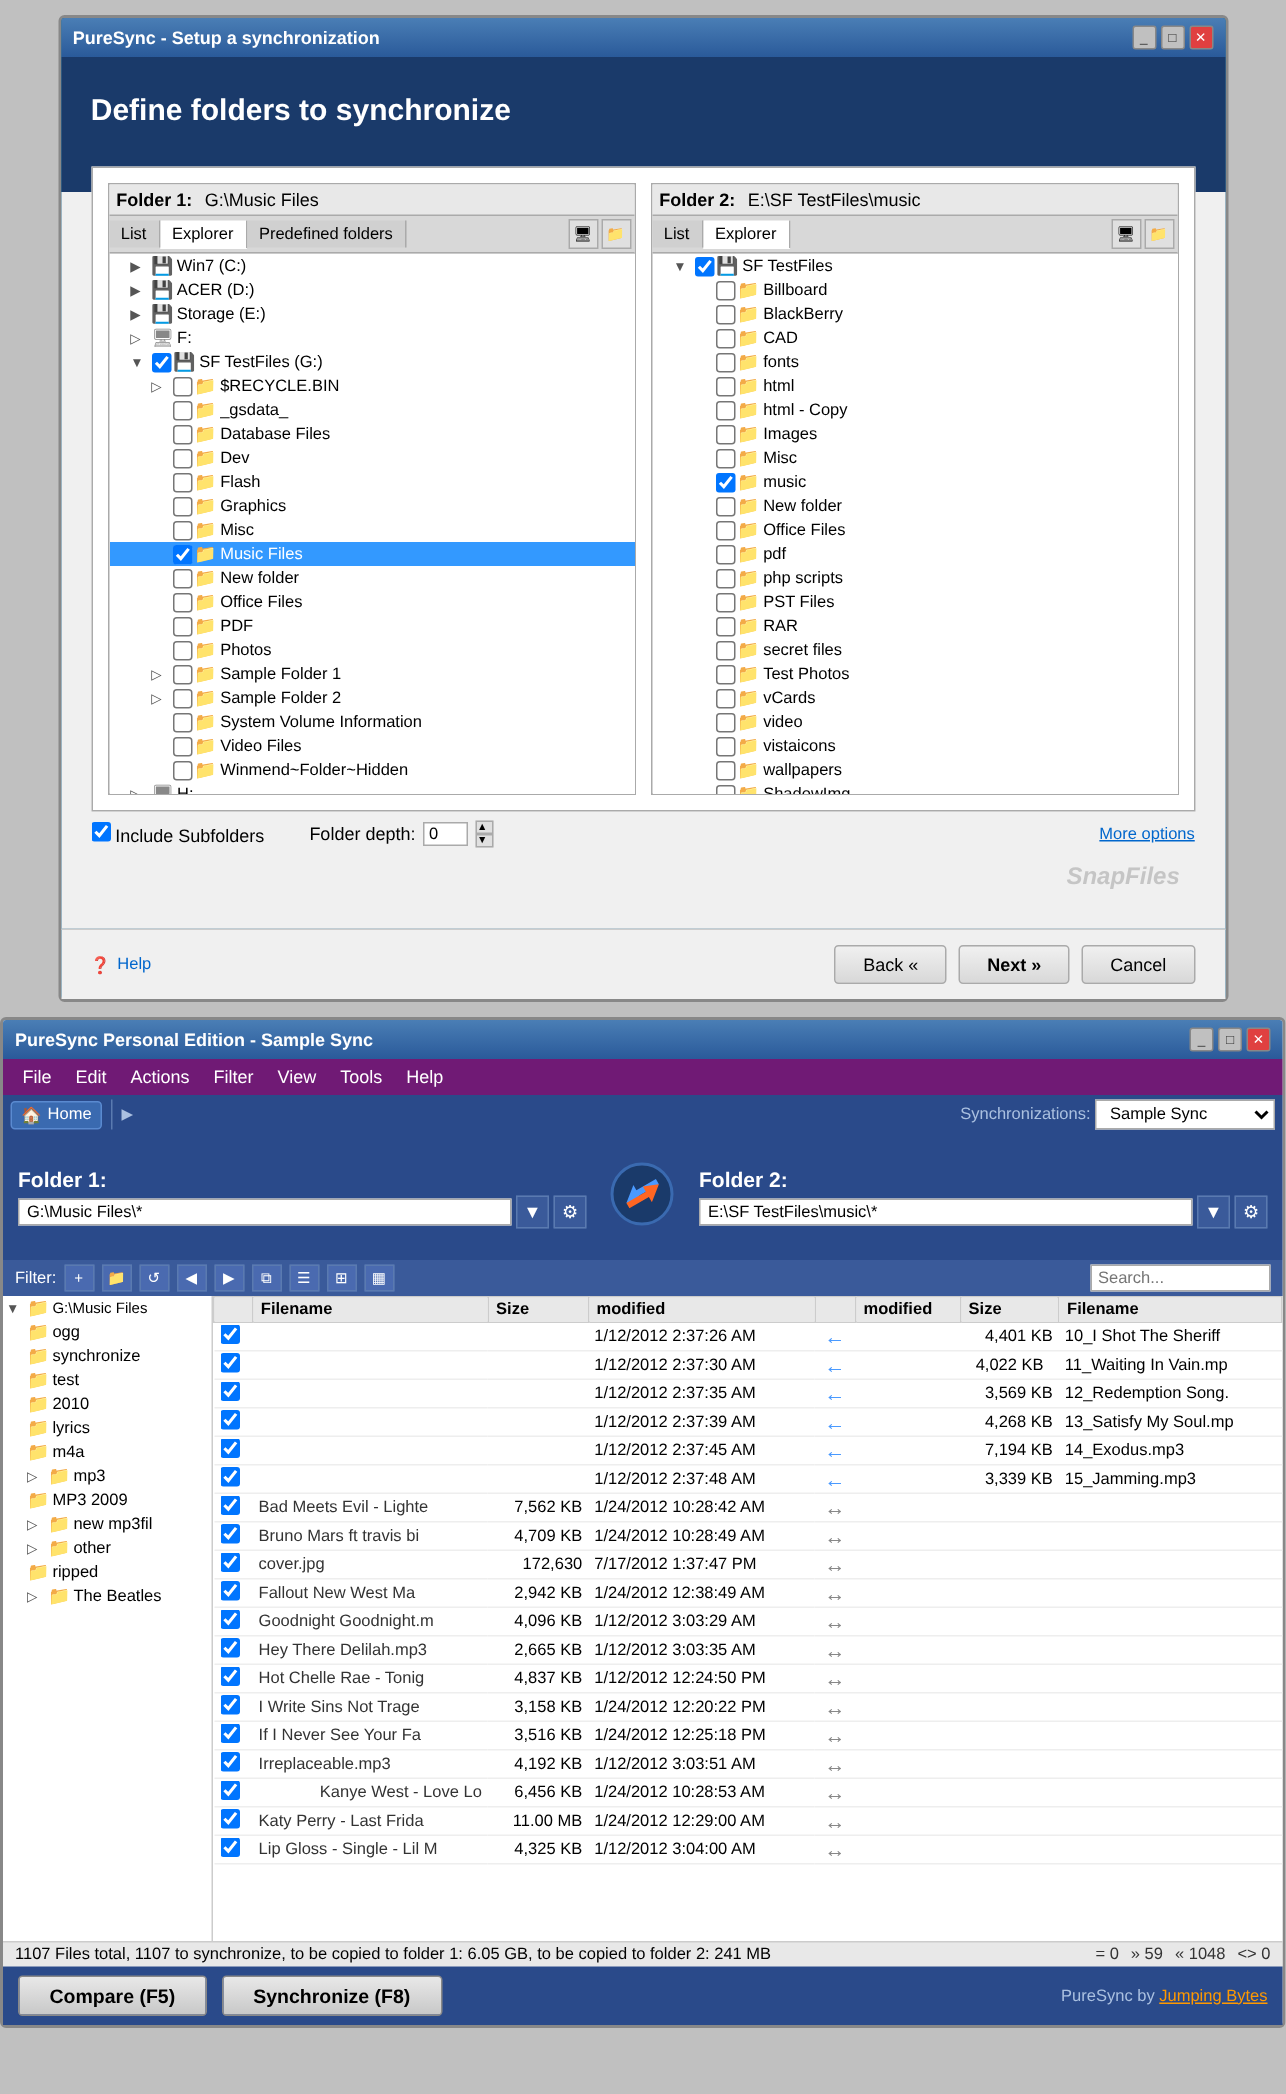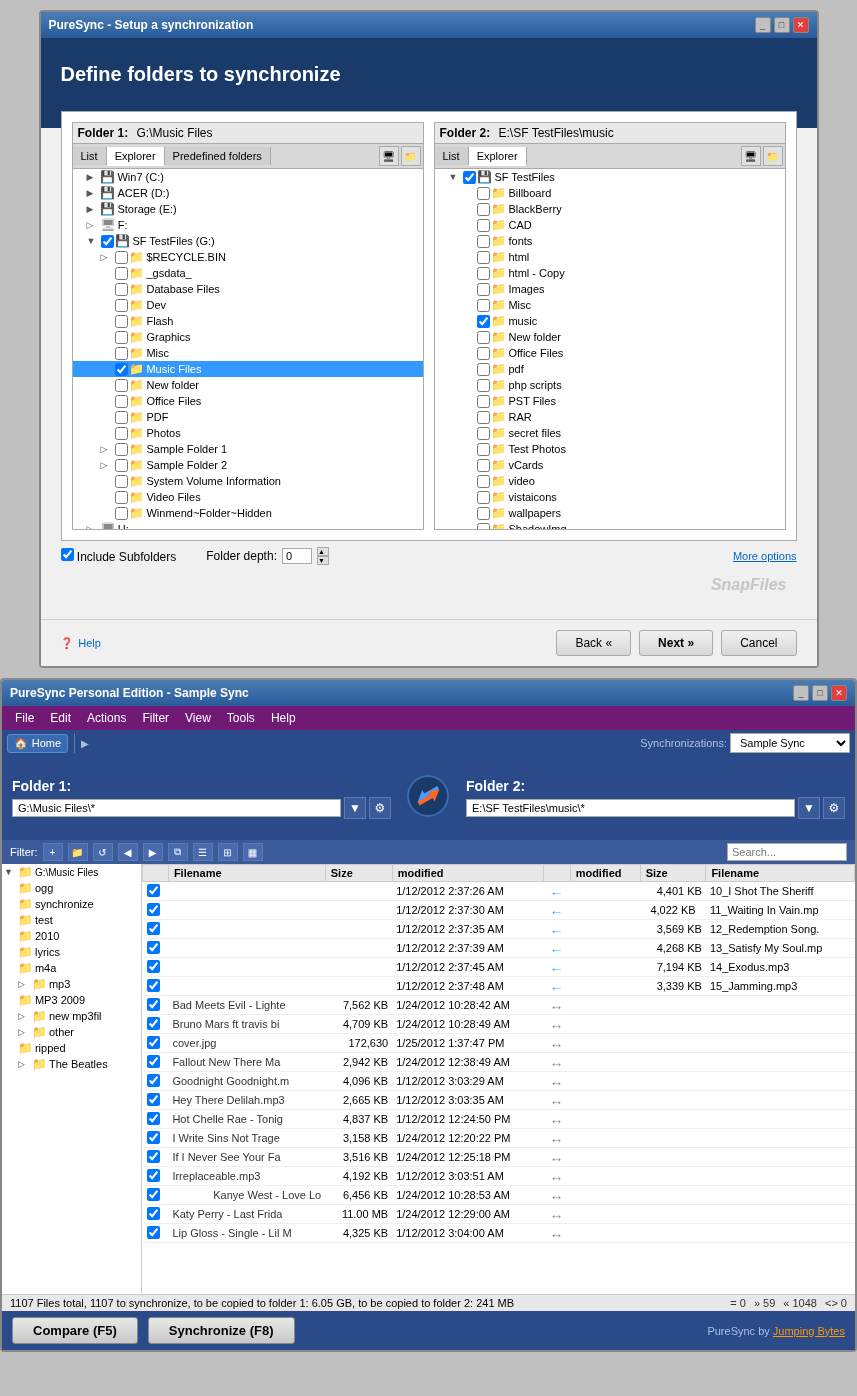--- a/index.html
+++ b/index.html
@@ -1018,29 +1018,29 @@
     <td>1/24/2012 10:28:49 AM</td>
     <td style="color:#888; text-align:center; font-size:14px;">↔</td>
     <td></td>
     <td style="text-align:right;"></td>
     <td></td>
   </tr>
             <tr>
     <td><input type="checkbox" checked="" style=""></td>
     <td style="color:#333;">cover.jpg</td>
     <td style="text-align:right;">172,630</td>
-    <td>1/25/2012 1:37:47 PM</td>
-    <td style="color:#888; text-align:center; font-size:14px;">↔</td>
-    <td></td>
-    <td style="text-align:right;"></td>
-    <td></td>
-  </tr>
-            <tr>
-    <td><input type="checkbox" checked="" style=""></td>
-    <td style="color:#333;">Fallout New There Ma</td>
+    <td>7/17/2012 1:37:47 PM</td>
+    <td style="color:#888; text-align:center; font-size:14px;">↔</td>
+    <td></td>
+    <td style="text-align:right;"></td>
+    <td></td>
+  </tr>
+            <tr>
+    <td><input type="checkbox" checked="" style=""></td>
+    <td style="color:#333;">Fallout New West Ma</td>
     <td style="text-align:right;">2,942 KB</td>
     <td>1/24/2012 12:38:49 AM</td>
     <td style="color:#888; text-align:center; font-size:14px;">↔</td>
     <td></td>
     <td style="text-align:right;"></td>
     <td></td>
   </tr>
             <tr>
     <td><input type="checkbox" checked="" style=""></td>
     <td style="color:#333;">Goodnight Goodnight.m</td>

